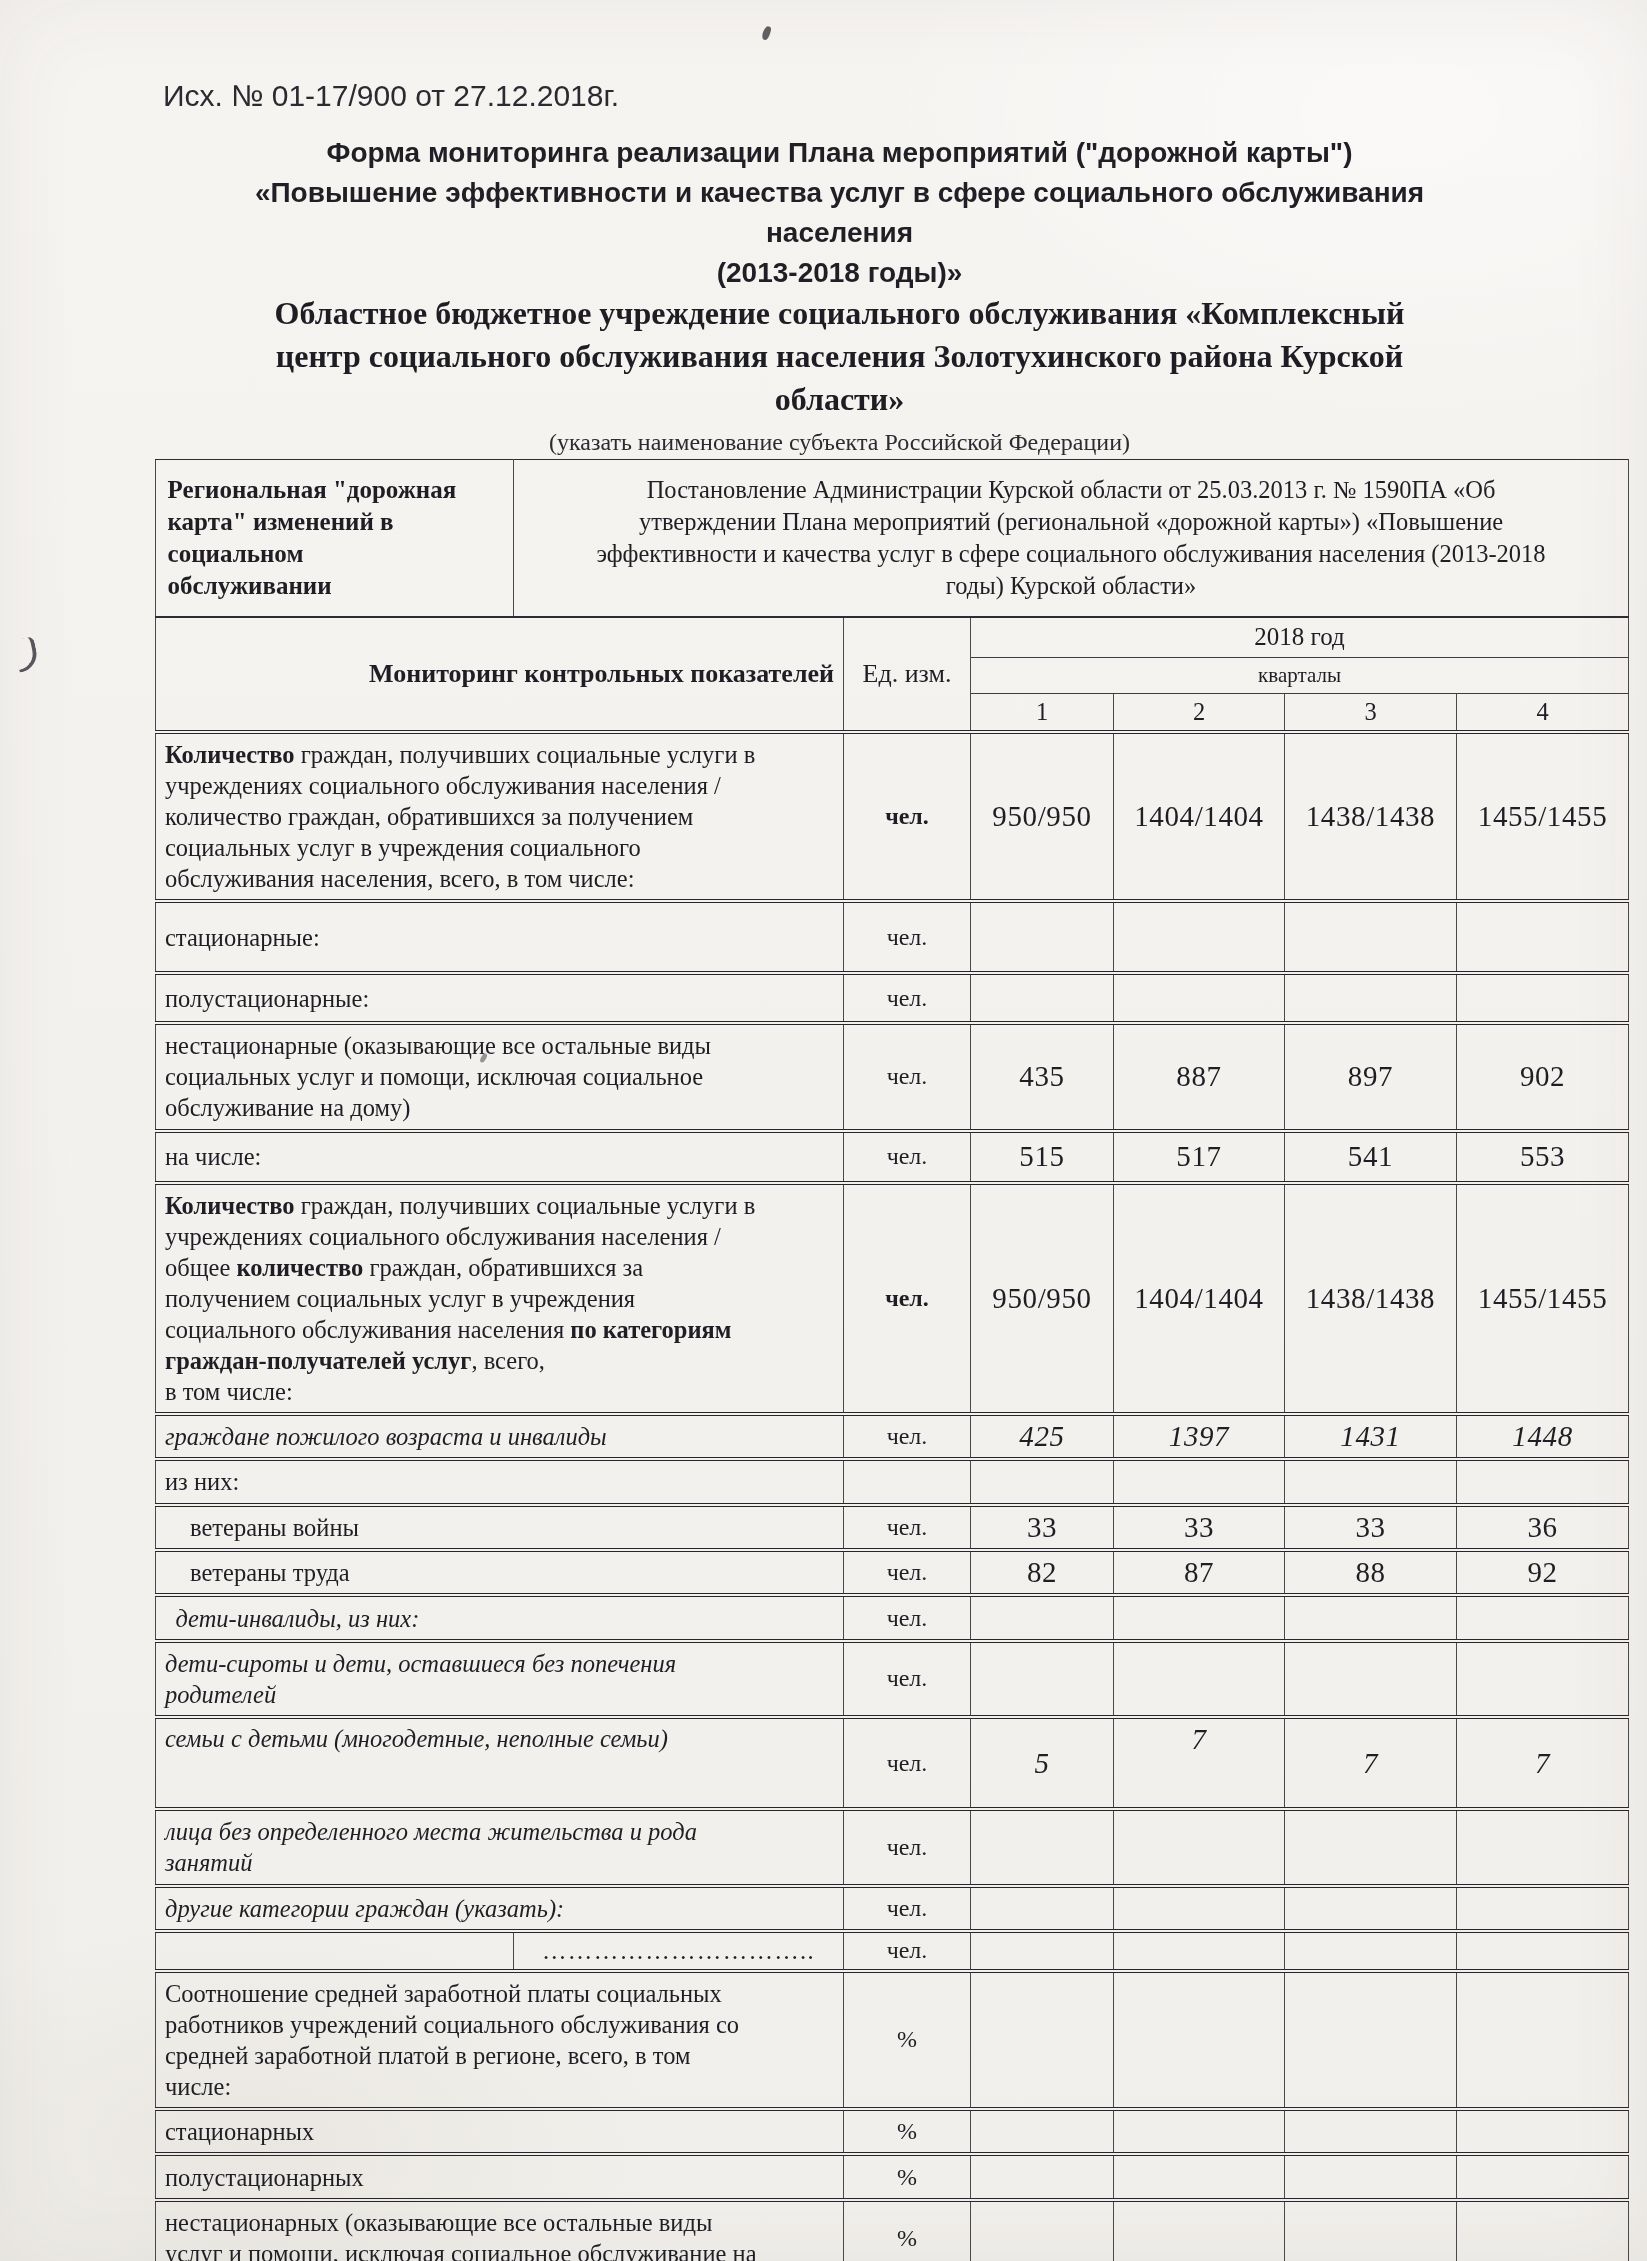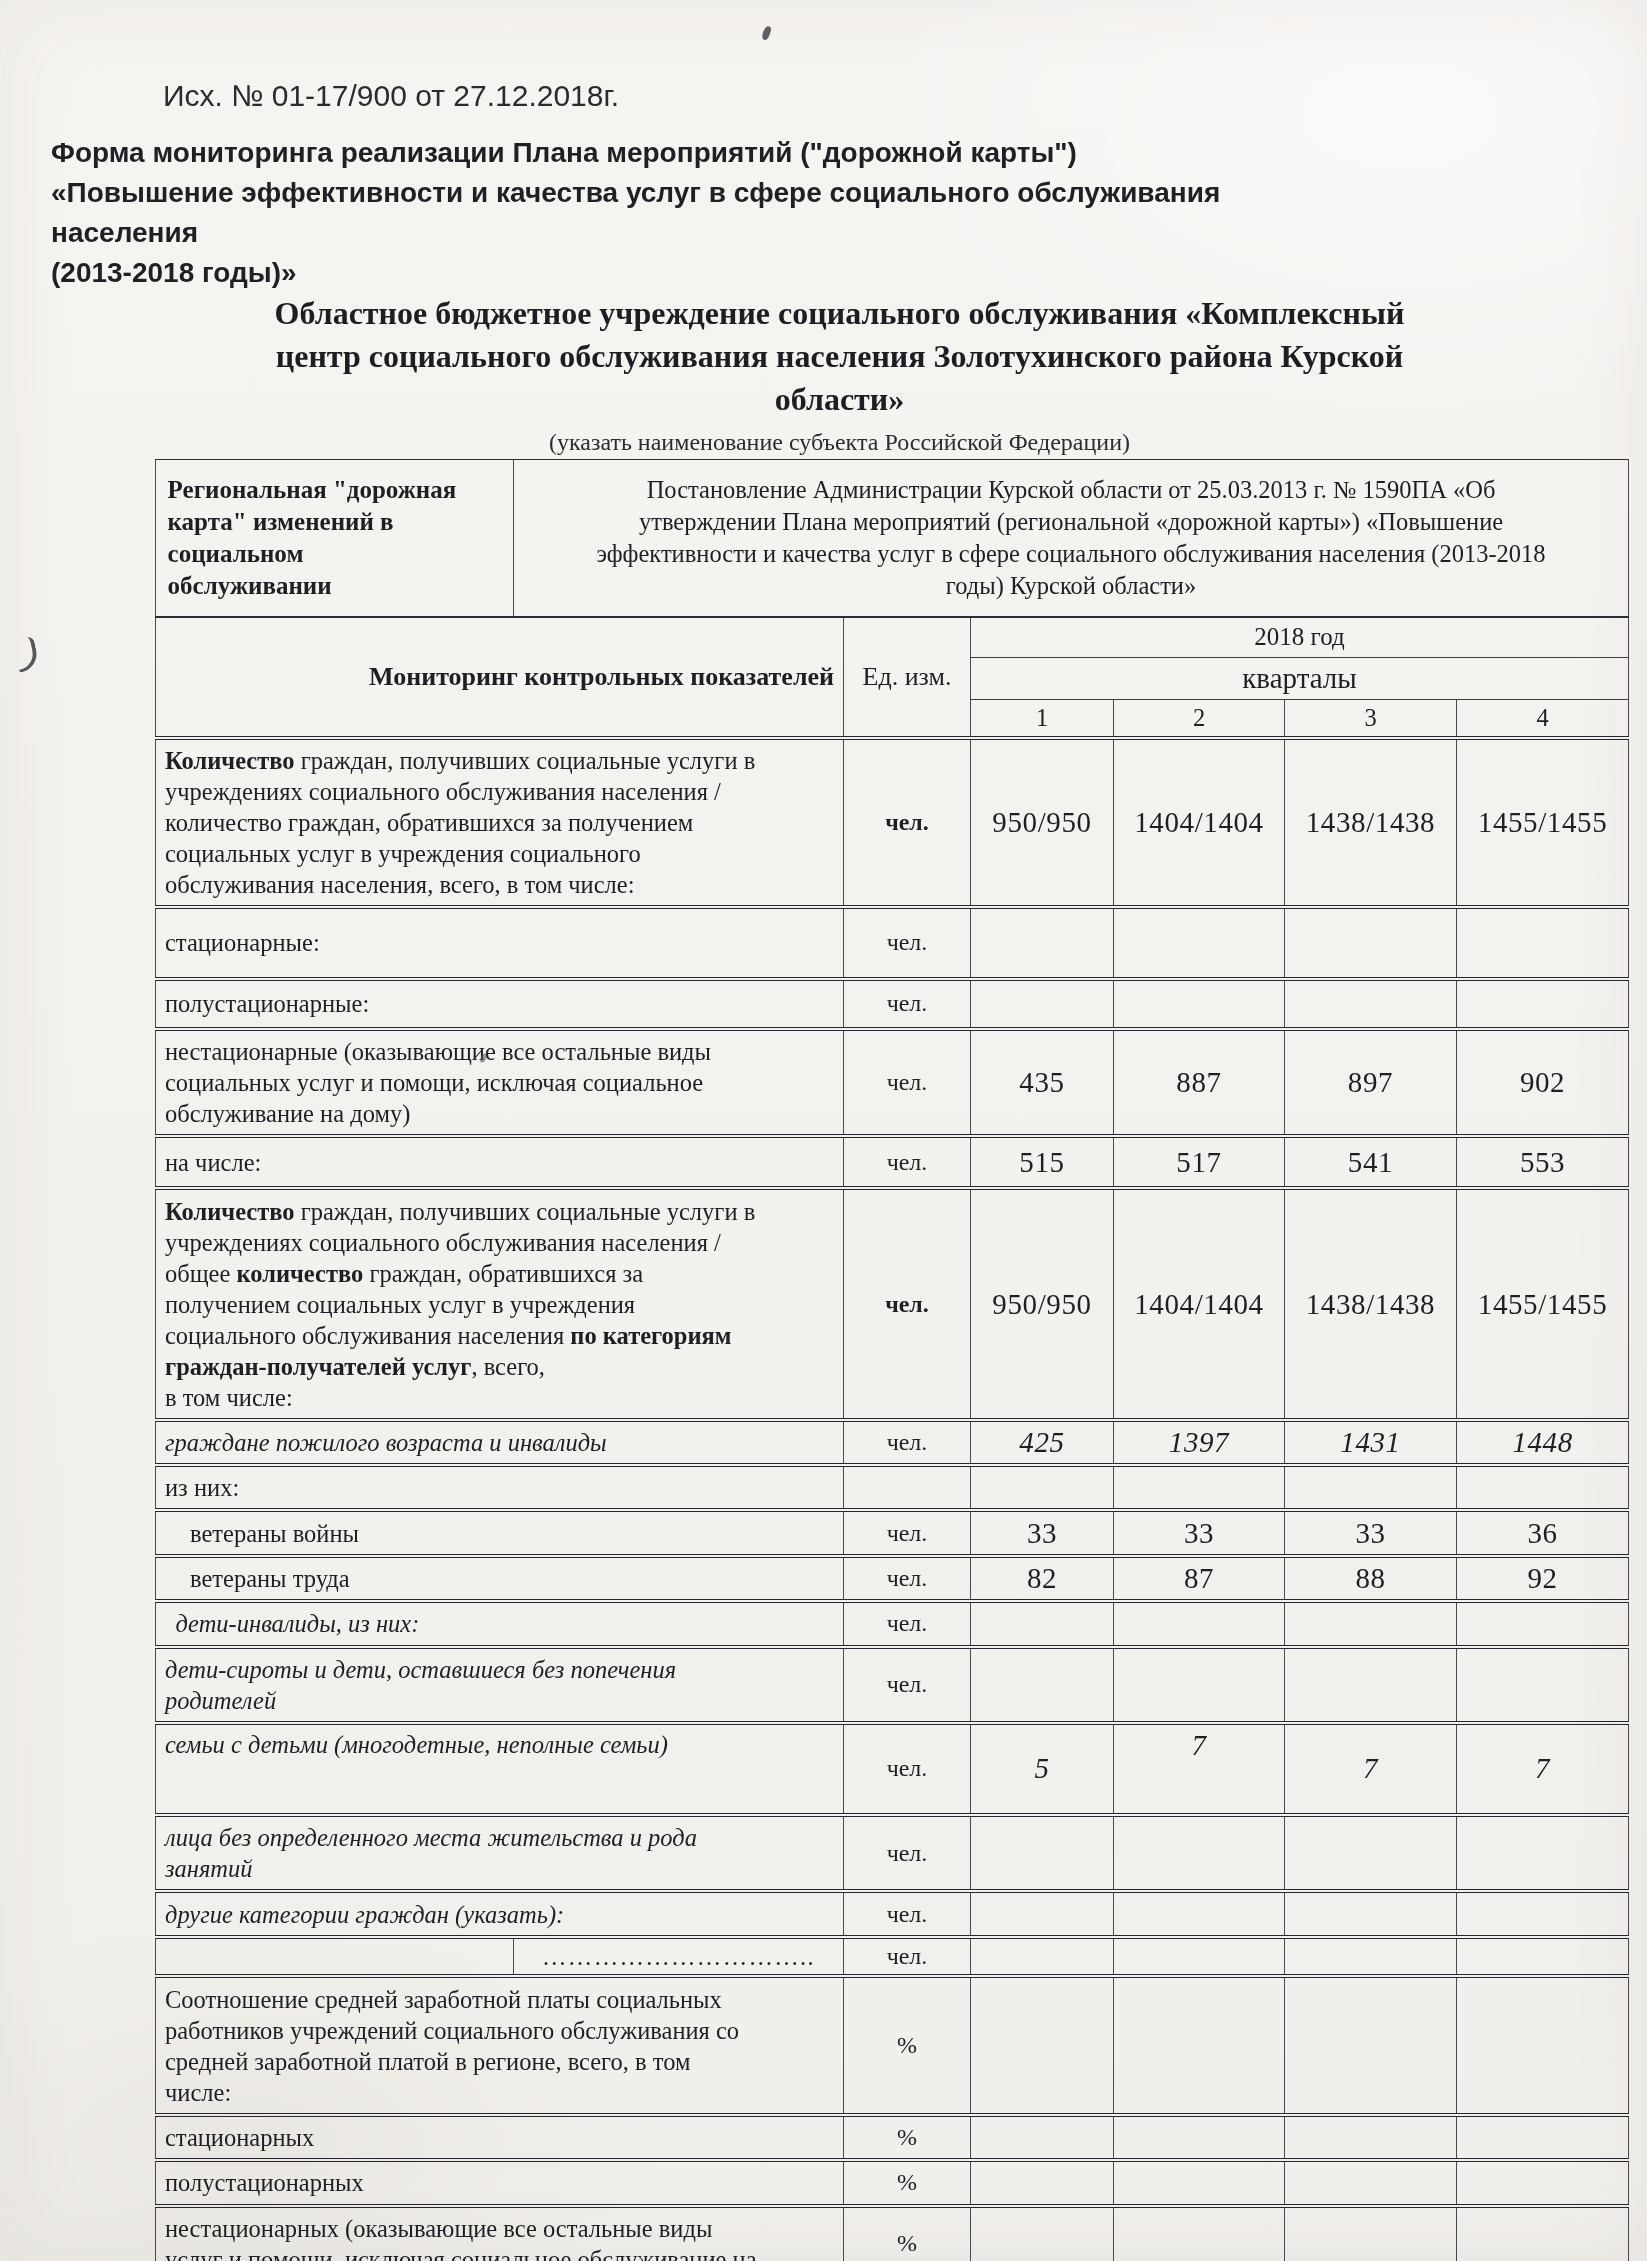--- a/index.html
+++ b/index.html
@@ -18,22 +18,22 @@
       radial-gradient(ellipse 775px 452px at 85% 5%, rgba(255,255,255,.5), rgba(0,0,0,0) 70%),
       linear-gradient(180deg,#f6f4f1 0%,#f3f1ee 55%,#f1efeb 100%);
     box-shadow: inset 0 0 90px rgba(60,55,45,.06);
   }
   .ref-line{
     position:absolute;left:163px;top:78px;
     font-family:"Liberation Sans", sans-serif;
     font-size:30px;line-height:1.2;color:#2a2a30;
   }
   .title-block{
-    position:absolute;left:51px;top:133px;width:1589px;
-    text-align:left;
+    position:absolute;left:45px;top:133px;width:1589px;
+    text-align:center;
     font-family:"Liberation Sans", sans-serif;
     font-weight:bold;font-size:28px;line-height:40px;
     white-space:pre-line;color:#1f1f25;
   }
   .org-block{
     position:absolute;left:45px;top:292px;width:1589px;
     text-align:center;
     font-weight:bold;font-size:32px;line-height:43px;
     white-space:pre-line;color:#1d1d23;
   }
@@ -70,21 +70,21 @@
     font-weight:bold;font-size:26px;line-height:32px;
     text-align:right;padding-left:10.3px;
     border-bottom:4.5px double #26262c;
   }
   td.hdr-unit{
     font-size:26px;text-align:center;
     border-bottom:4.5px double #26262c;
     font-family:Liberation Serif, serif;
   }
   td.hdr-year{font-size:25px;text-align:center;border-bottom:1.3px solid #3c3c42;}
-  td.hdr-q{font-size:29px;text-align:center;border-bottom:1.3px solid #3c3c42;border-top:1.3px solid #3c3c42;}
+  td.hdr-q{font-size:21px;text-align:center;border-bottom:1.3px solid #3c3c42;border-top:1.3px solid #3c3c42;}
   td.hdr-num{font-size:24.5px;text-align:center;border-top:1.3px solid #3c3c42;border-bottom:4.5px double #26262c;}
   td.lbl{
     font-size:24.5px;line-height:31px;text-align:left;
     white-space:pre-line;padding:5.2px 7.8px 5.2px 9px;
     border-bottom:4.5px double #26262c;
   }
   td.unit{
     font-size:24px;text-align:center;
     border-bottom:4.5px double #26262c;
   }

